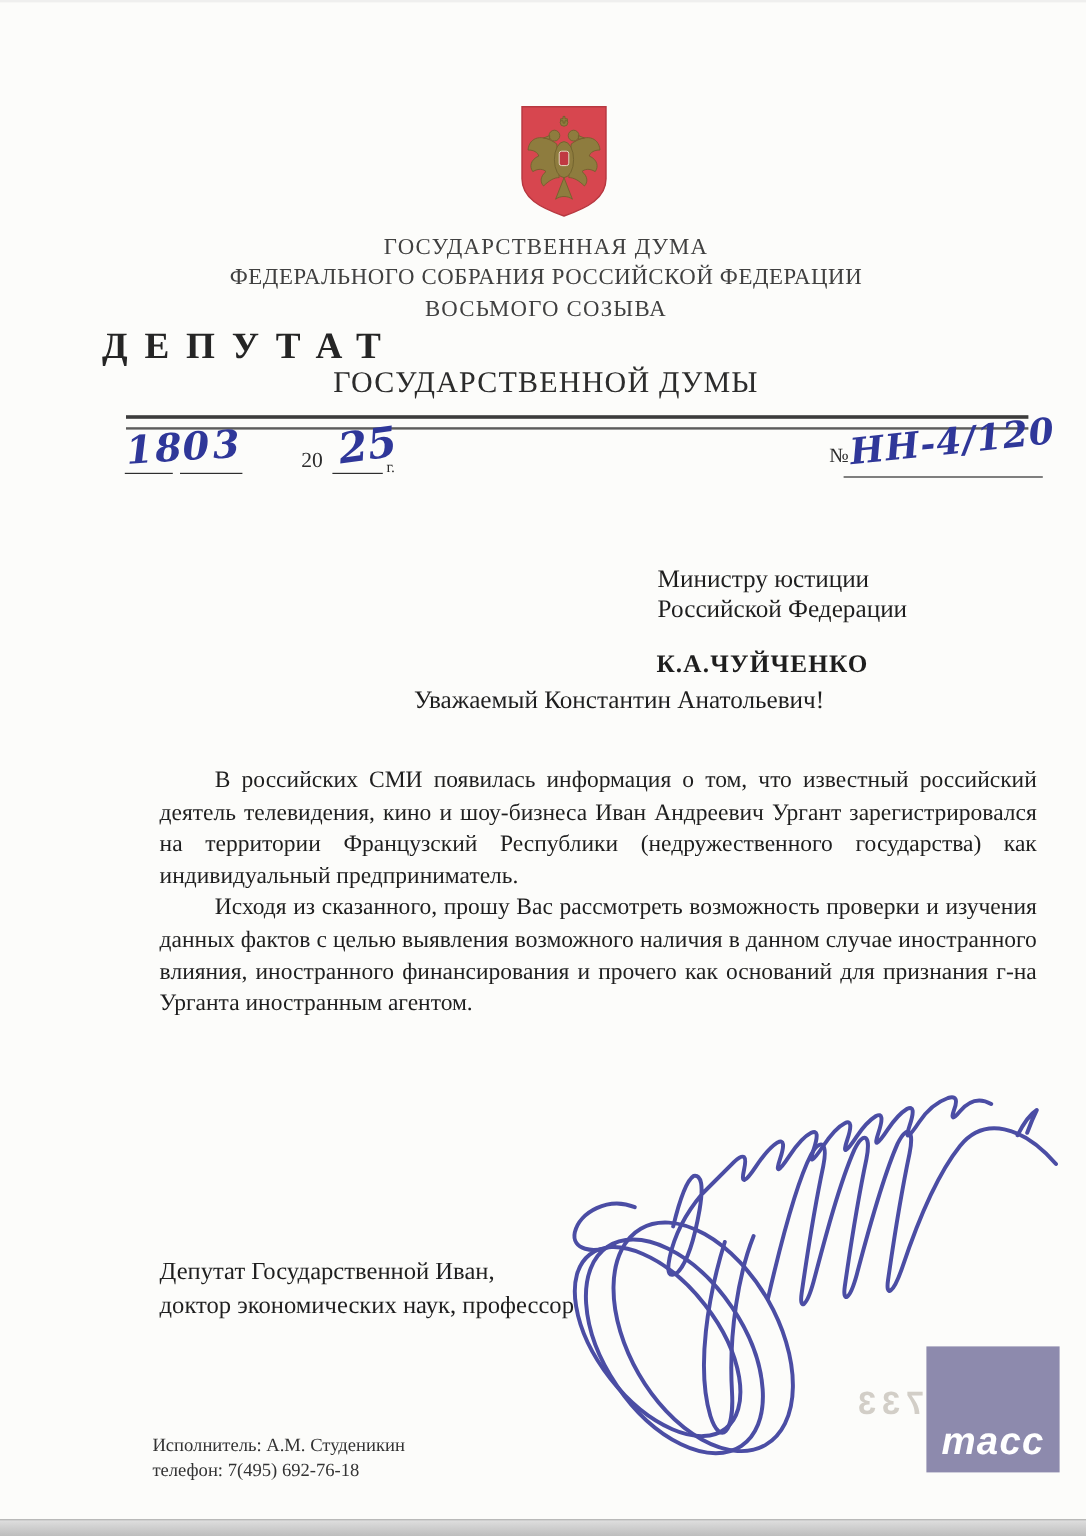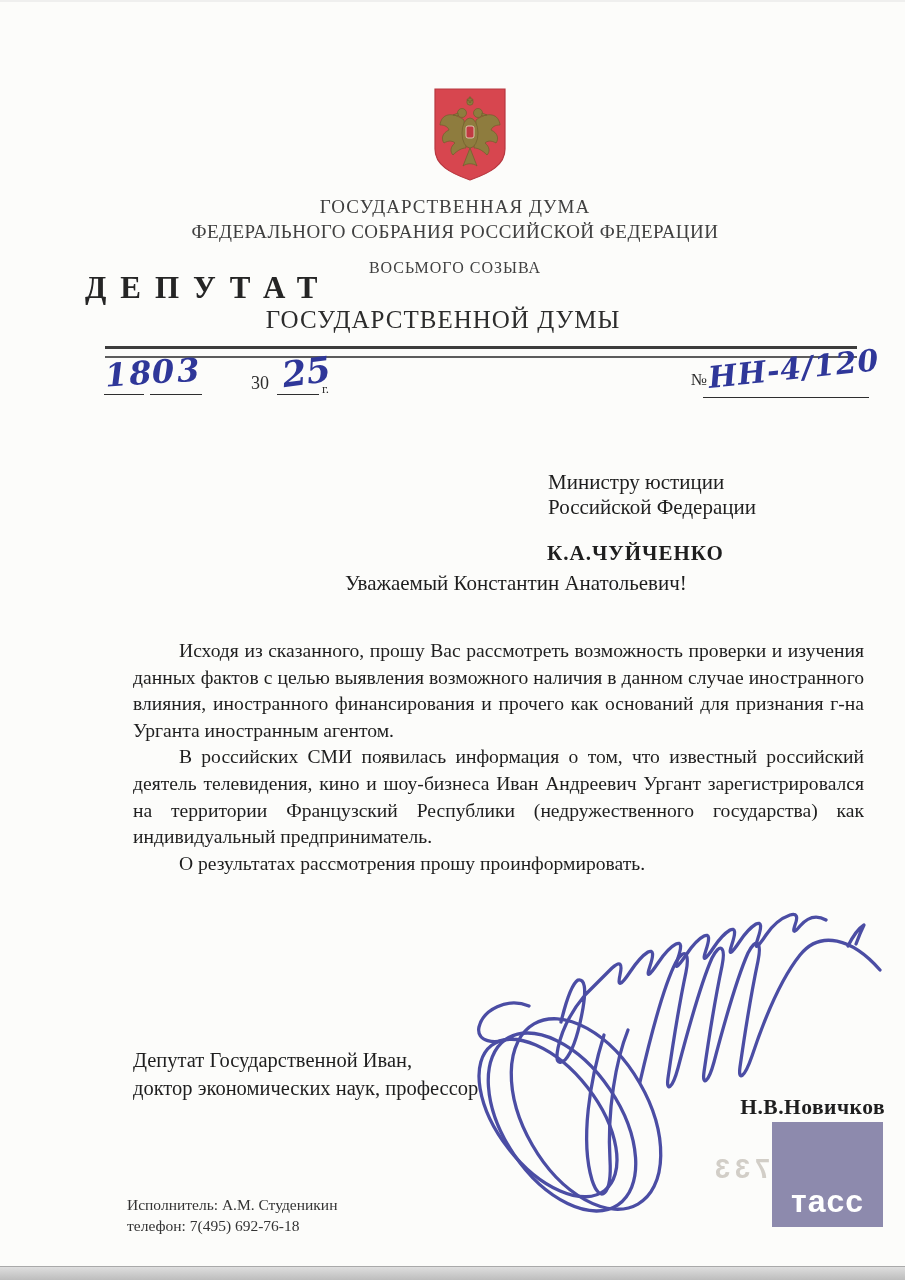--- a/index.html
+++ b/index.html
@@ -6,24 +6,24 @@
   .page {
     position:relative; width:905px; height:1280px;
     background:#fcfcfa; overflow:hidden;
     font-family:"Liberation Serif", serif; color:#1e1e1e;
   }
   
   .emblem { position:absolute; left:431px; top:86px; width:78px; height:96px; }
   .org-lines { position:absolute; left:85px; top:196px; width:740px; text-align:center; color:#404040; }
   .org-line1 { font-size:19px; letter-spacing:1px; }
   .org-line2 { font-size:19px; letter-spacing:0.5px; margin-top:3px; }
-  .org-line3 { font-size:16px; letter-spacing:1px; margin-top:16px; }
+  .org-line3 { font-size:19px; letter-spacing:1px; margin-top:4px; }
   .dep-title  { position:absolute; left:85px; top:270px; width:740px; text-align:left;
                 font-size:31px; font-weight:bold; letter-spacing:14px; color:#252525; }
-  .dep-title2 { position:absolute; left:73px; top:306px; width:740px; text-align:center;
+  .dep-title2 { position:absolute; left:85px; top:306px; width:740px; text-align:center;
                 font-size:25px; letter-spacing:1px; color:#2c2c2c; }
   .rule-double { position:absolute; left:105px; top:346px; width:752px; height:7px;
                  border-top:3px solid #3c3c3c; border-bottom:2px solid #5c5c5c; }
   
   .u { position:absolute; height:0; border-bottom:1.6px solid #2e2e2e; }
   .u-day   { left:104px; top:394px; width:40px; }
   .u-month { left:150px; top:394px; width:52px; }
   .u-year  { left:277px; top:394px; width:42px; }
   .u-num   { left:703px; top:397px; width:166px; }
   .printed { position:absolute; color:#2c2c2c; }
@@ -50,21 +50,21 @@
   
   .signoff { position:absolute; left:133px; top:1046px; font-size:20.5px; line-height:28px; }
   .sig-name { position:absolute; left:690px; top:1095px; width:195px; text-align:right;
               font-size:21.5px; font-weight:bold; letter-spacing:0.5px; }
   .signature-svg { position:absolute; left:440px; top:890px; width:465px; height:380px; z-index:3; }
   
   .bleed { position:absolute; left:710px; top:1154px; z-index:1;
            font-family:"Liberation Sans", sans-serif; font-size:27px; font-weight:bold;
            color:#d2cec7; letter-spacing:5px; transform:scaleX(-1); }
   .tass { position:absolute; left:772px; top:1122px; width:111px; height:105px;
-          background:#8d8aad; z-index:2; }
+          background:#8d8aad; z-index:2;font-style:italic; }
   .tass span { position:absolute; left:0; right:0; bottom:10px; text-align:center;
                font-family:"Liberation Sans", sans-serif; font-weight:bold;
                font-size:32px; line-height:32px; color:#ffffff; letter-spacing:1px; }
   .footer { position:absolute; left:127px; top:1194px; font-size:15.5px; line-height:21px; color:#333; }
   .edge-bottom { position:absolute; left:0; bottom:0; width:905px; height:13px;
                  background:linear-gradient(to bottom,#dedede,#bdbdbd);
                  border-top:1px solid #a9a9a9; }
   .edge-top { position:absolute; left:0; top:0; width:905px; height:2px; background:#efefee; }
 </style>
 </head>
@@ -98,44 +98,42 @@
   <div class="dep-title">ДЕПУТАТ</div>
   <div class="dep-title2">ГОСУДАРСТВЕННОЙ ДУМЫ</div>
   <div class="rule-double"></div>
 
   <div class="u u-day"></div>
   <div class="u u-month"></div>
   <div class="u u-year"></div>
   <div class="u u-num"></div>
   <span class="hw hw-day">18</span>
   <span class="hw hw-month">03</span>
-  <span class="printed p-20">30</span>
+  <span class="printed p-20">20</span>
   <span class="hw hw-year">25</span>
   <span class="printed p-gdot">г.</span>
   <span class="printed p-num">№</span>
   <span class="hw hw-num">НН-4/120</span>
 
   <div class="recipient">
     <div>Министру юстиции</div>
     <div>Российской Федерации</div>
   </div>
   <div class="recipient-name">К.А.ЧУЙЧЕНКО</div>
 
   <div class="salutation">Уважаемый Константин Анатольевич!</div>
   <div class="body-text">
+    <p>В российских СМИ появилась информация о том, что известный российский деятель телевидения, кино и шоу-бизнеса Иван Андреевич Ургант зарегистрировался на территории Французский Республики (недружественного государства) как индивидуальный предприниматель.</p>
     <p>Исходя из сказанного, прошу Вас рассмотреть возможность проверки и изучения данных фактов с целью выявления возможного наличия в данном случае иностранного влияния, иностранного финансирования и прочего как оснований для признания г-на Урганта иностранным агентом.</p>
-    <p>В российских СМИ появилась информация о том, что известный российский деятель телевидения, кино и шоу-бизнеса Иван Андреевич Ургант зарегистрировался на территории Французский Республики (недружественного государства) как индивидуальный предприниматель.</p>
-    <p>О результатах рассмотрения прошу проинформировать.</p>
   </div>
 
   <div class="signoff">
     <div>Депутат Государственной Иван,</div>
     <div>доктор экономических наук, профессор</div>
   </div>
-  <div class="sig-name">Н.В.Новичков</div>
 
   <svg class="signature-svg" viewBox="440 890 465 380" fill="none" stroke="#3c3f9d" stroke-width="3.3" stroke-linecap="round" stroke-linejoin="round" opacity="0.92">
 
     <path d="M529,1006 C507,997 483,1010 479,1027 C476,1041 494,1046 512,1037"></path>
 
     <path d="M561,1022 Q570,985 578,980 Q588,978 583,1008 Q576,1048 565,1060 Q554,1068 558,1048 Q564,1020 585,995 Q598,982 612,968 Q624,957 620,975 Q616,993 630,972 Q640,957 648,952 Q656,948 650,966 Q644,984 658,963 Q668,948 676,944 Q684,940 678,958 Q672,976 686,955 Q696,940 704,936 Q712,932 706,950 Q700,968 714,947 Q722,935 730,930 Q738,926 732,944 Q726,962 740,941 Q748,929 756,924 Q764,920 758,938 Q752,956 766,935 Q776,920 790,915 Q800,912 795,925 Q791,937 800,926 Q812,912 826,920"></path>
 
     <path d="M848,946 Q856,930 864,925 Q860,933 856,944"></path>
 
     <ellipse cx="548" cy="1118" rx="50" ry="92" transform="rotate(-38 548 1118)"></ellipse>

